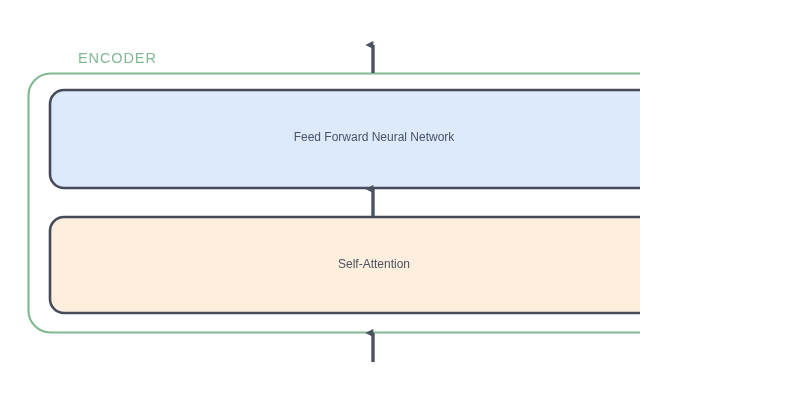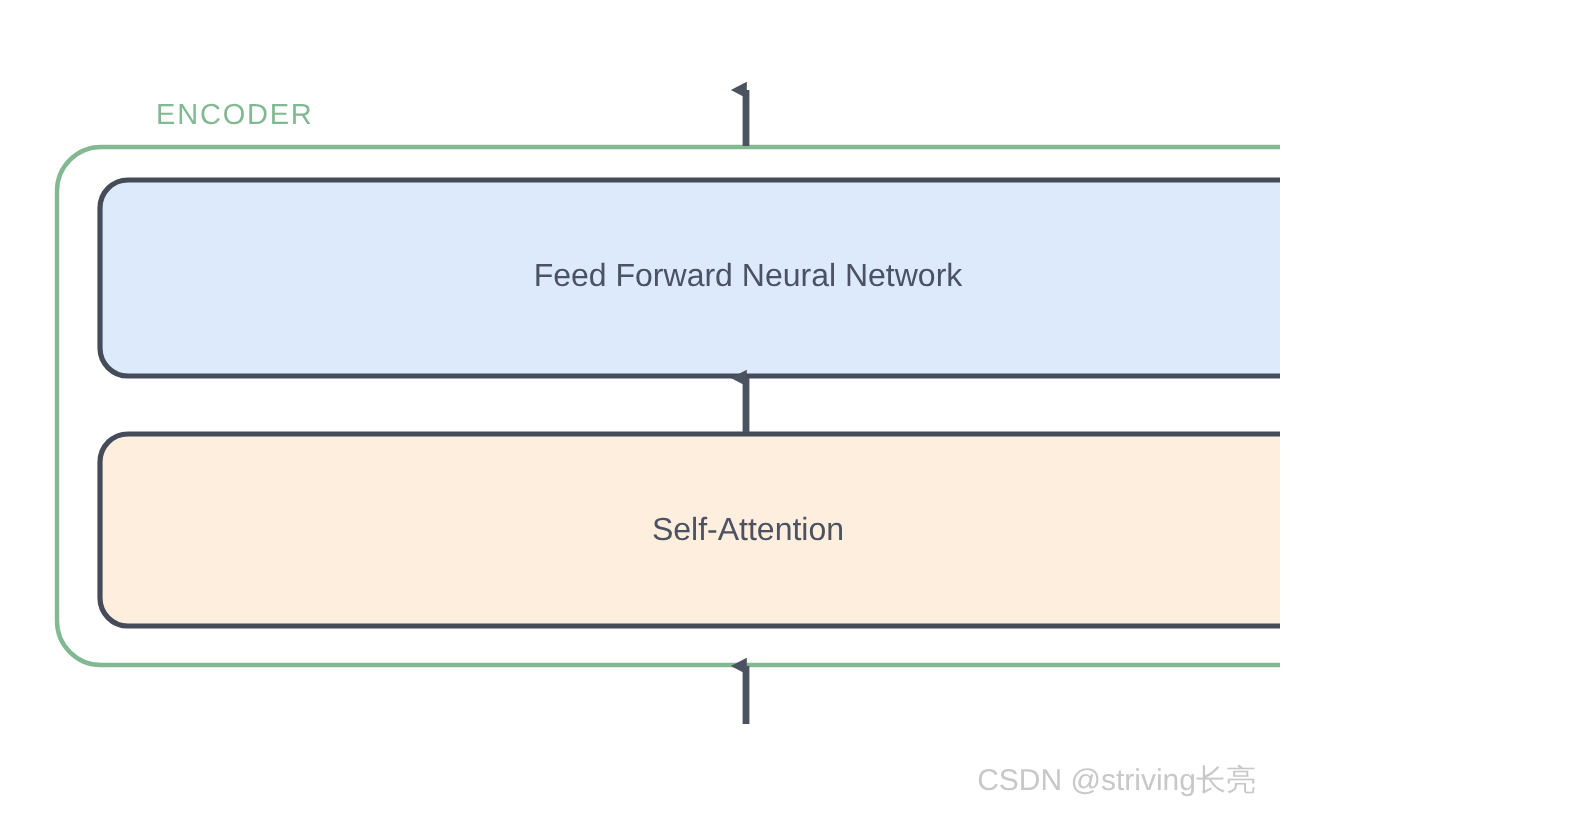--- a/index.html
+++ b/index.html
@@ -31,21 +31,21 @@
     font-size: 14.5px;
     letter-spacing: 0.9px;
     color: #82b993;
     font-family: "Liberation Sans", sans-serif;
     white-space: nowrap;
   }
   .box-label {
     position: absolute;
     text-align: center;
     color: #4b5262;
-    font-size: 16px;
+    font-size: 12px;
     font-family: "Liberation Sans", sans-serif;
     white-space: nowrap;
   }
   #ffn-label {
     left: 50px;
     width: 648px;
     top: 130px;
   }
   #attn-label {
     left: 50px;
@@ -92,15 +92,14 @@
 
     <line x1="713" y1="202" x2="760" y2="202" stroke="#4b5260" stroke-width="3.4" marker-end="url(#arrowhead-right)"></line>
   </svg>
 
   <div class="enc-label">ENCODER</div>
 
   <div class="box-label" id="ffn-label">Feed Forward Neural Network</div>
 
   <div class="box-label" id="attn-label">Self-Attention</div>
 
-  <div class="watermark">CSDN @striving长亮</div>
 
 </div>
 
 </body></html>

